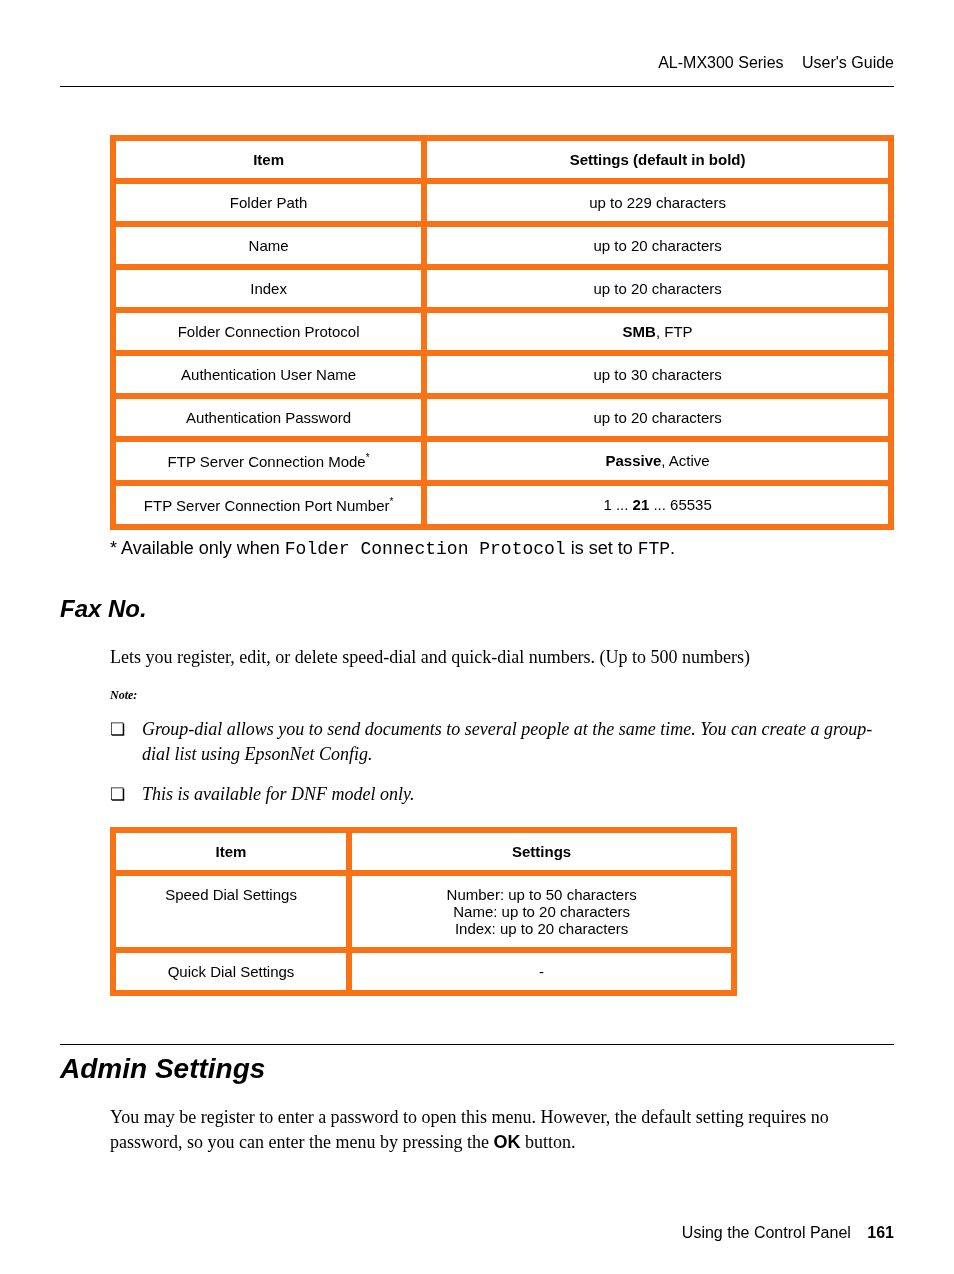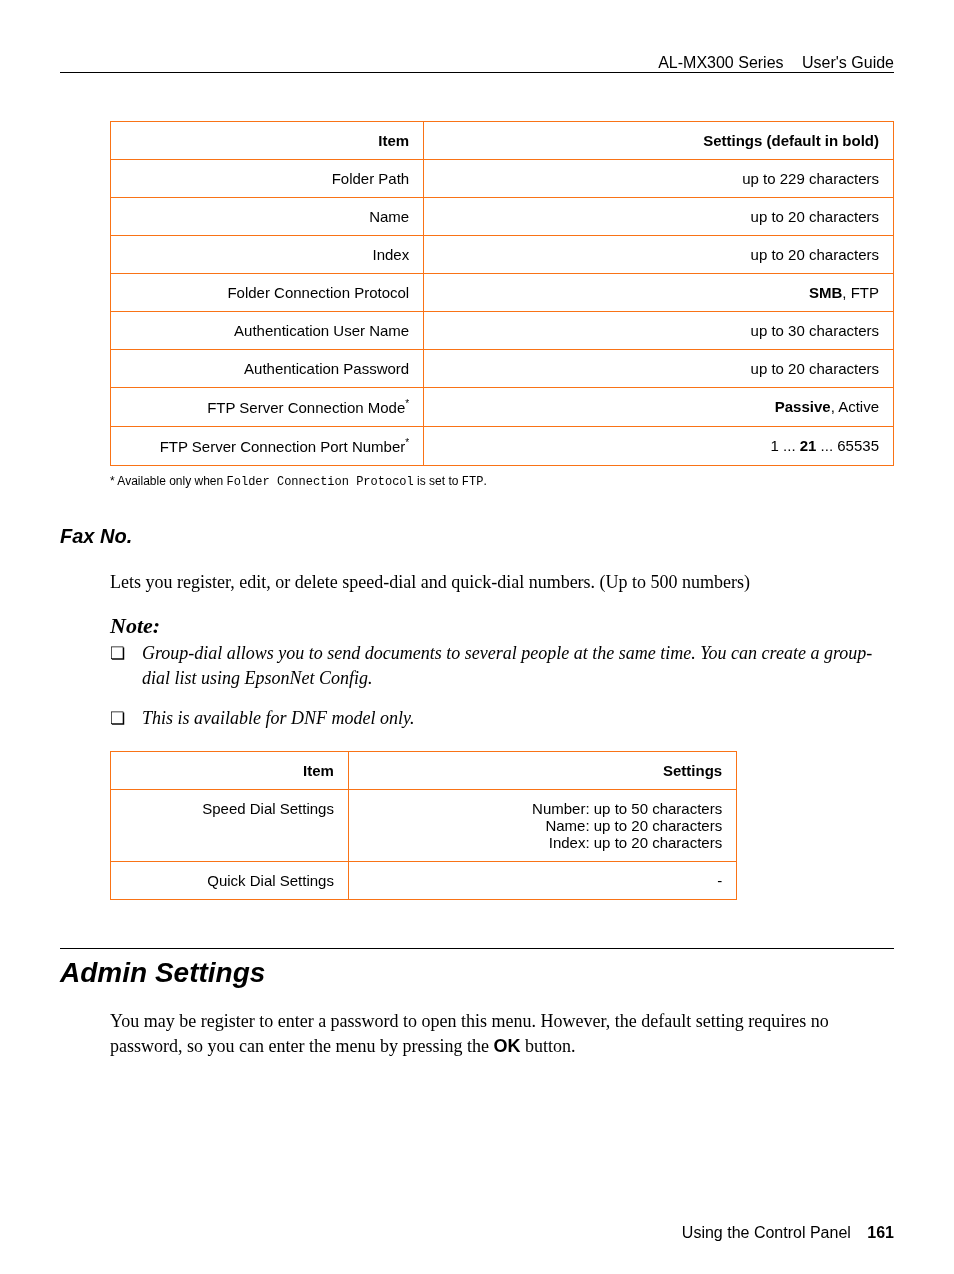--- a/index.html
+++ b/index.html
@@ -9,73 +9,74 @@
     color: #000;
     width: 954px;
     height: 1274px;
     position: relative;
     padding: 54px 60px 40px 60px;
   }
   .header {
     text-align: right;
     font-family: "Segoe UI", Arial, sans-serif;
     font-size: 16px;
+    padding-bottom: 14px;
     border-bottom: 1px solid #000;
     margin-bottom: 48px;
   }
   .header .series { margin-right: 14px; }
   .content {
     padding-left: 50px;
   }
   table {
     border-collapse: collapse;
     width: 100%;
     font-family: "Segoe UI", Arial, sans-serif;
     font-size: 15px;
     margin-bottom: 8px;
   }
   th, td {
-    border: 1px solid #f97316;
+    border: 6px solid #f97316;
     padding: 10px 14px;
-    text-align: right;
+    text-align: center;
     vertical-align: top;
     font-weight: normal;
   }
   th {
     font-weight: bold;
   }
   .table1 td:first-child, .table1 th:first-child { width: 40%; }
   .bold { font-weight: bold; }
   .sup { vertical-align: super; font-size: 10px; }
   .footnote {
     font-family: "Segoe UI", Arial, sans-serif;
-    font-size: 12px;
+    font-size: 18px;
     margin-left: 0;
     margin-top: 4px;
     margin-bottom: 36px;
   }
   .footnote .mono { font-family: "Courier New", monospace; }
   h2.section-title {
     font-family: "Segoe UI", Arial, sans-serif;
     font-weight: 800;
     font-style: italic;
-    font-size: 20px;
+    font-size: 24px;
     margin-left: -50px;
     margin-bottom: 22px;
   }
   .body-text {
     font-size: 18px;
     line-height: 1.4;
     margin-bottom: 18px;
   }
   .note-label {
     font-style: italic;
     font-weight: bold;
-    font-size: 22px;
-    margin-bottom: 2px;
+    font-size: 12px;
+    margin-bottom: 14px;
   }
   ul.notes {
     list-style: none;
     padding: 0;
     margin-bottom: 20px;
   }
   ul.notes li {
     font-style: italic;
     font-size: 18px;
     line-height: 1.4;

